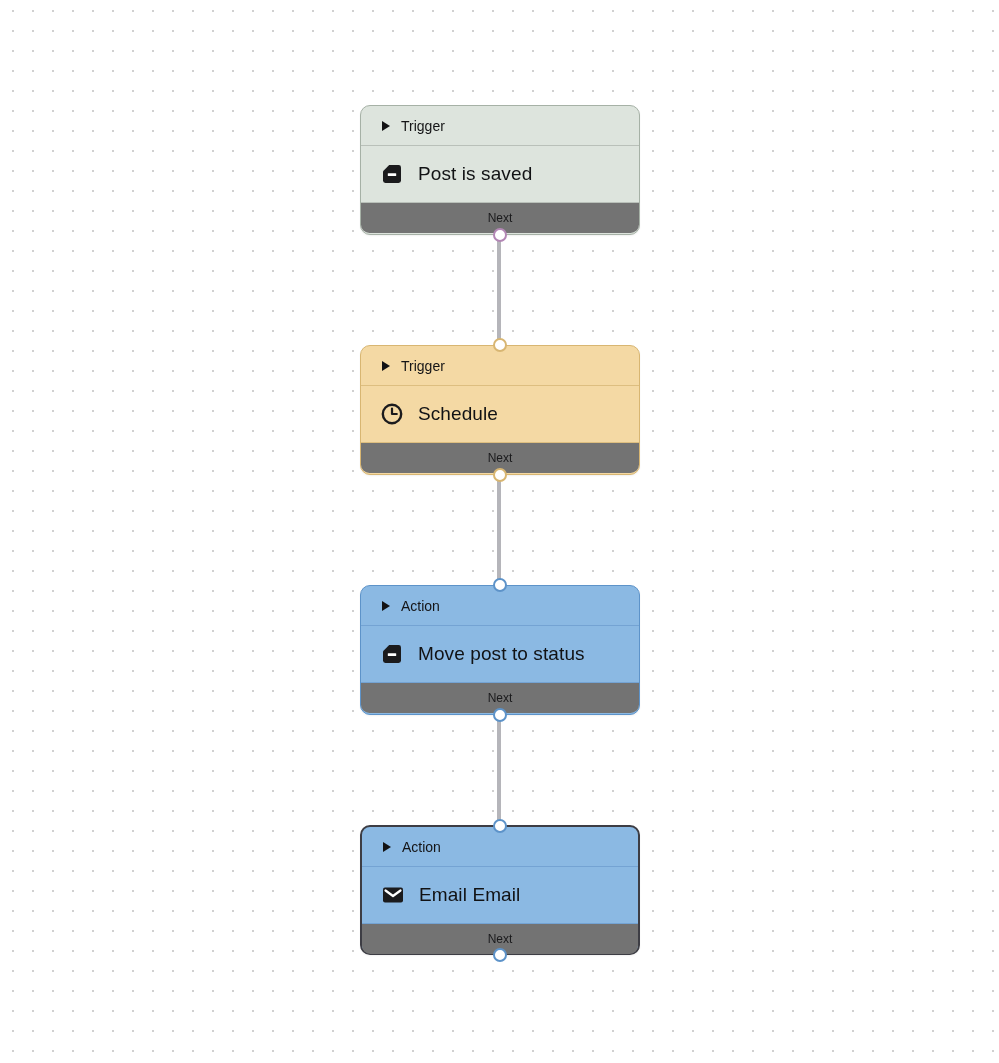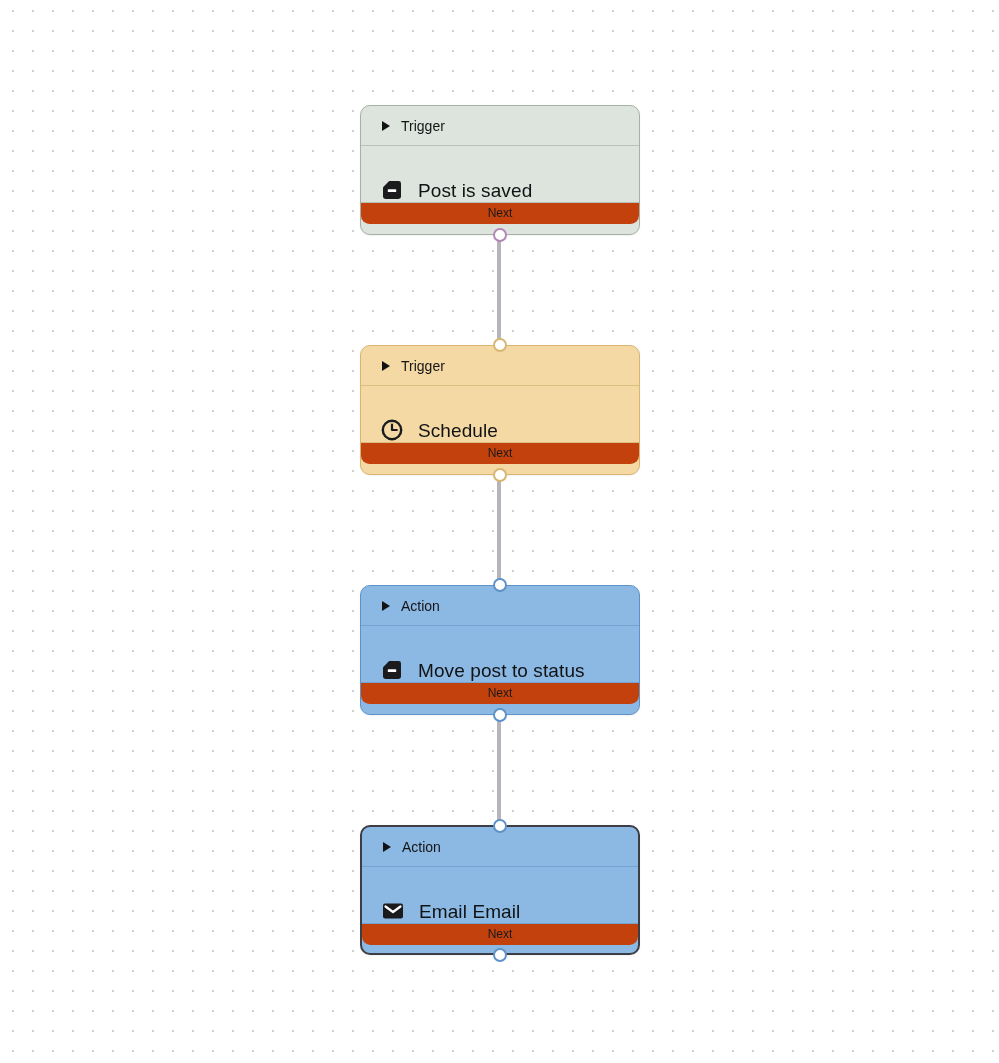--- a/index.html
+++ b/index.html
@@ -50,31 +50,31 @@
   .tri {
     width: 0; height: 0;
     border-left: 8px solid #121214;
     border-top: 5px solid transparent;
     border-bottom: 5px solid transparent;
     flex: 0 0 auto;
   }
   .cat { font-size: 14px; color: #141416; }
   .node-body {
     display: flex;
-    align-items: flex-end;
+    align-items: center;
     gap: 14px;
     height: 56.5px;
     padding: 0 12px 0 19px;
     border-bottom: 1px solid var(--divider);
   }
   .node-icon { width: 24px; height: 24px; flex: 0 0 auto; display: block; }
   .node-title { font-size: 19px; color: #111214; letter-spacing: 0.1px; }
   .node-footer {
-    height: 21px;
-    background: #c2410c;
+    height: 30px;
+    background: #737373;
     border-radius: 0 0 8.5px 8.5px;
     display: flex;
     align-items: center;
     justify-content: center;
   }
   .footer-label { font-size: 12px; color: #1a1a1c; }
   .port {
     position: absolute;
     left: 50%;
     width: 14px;

